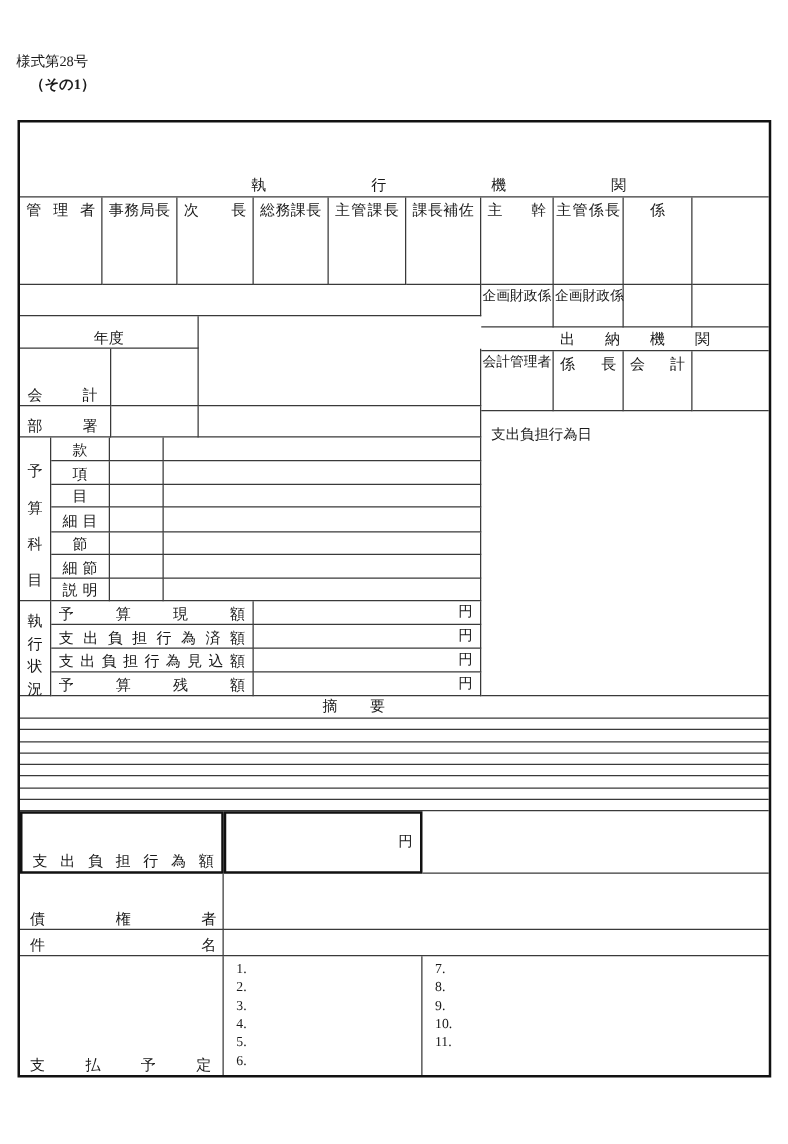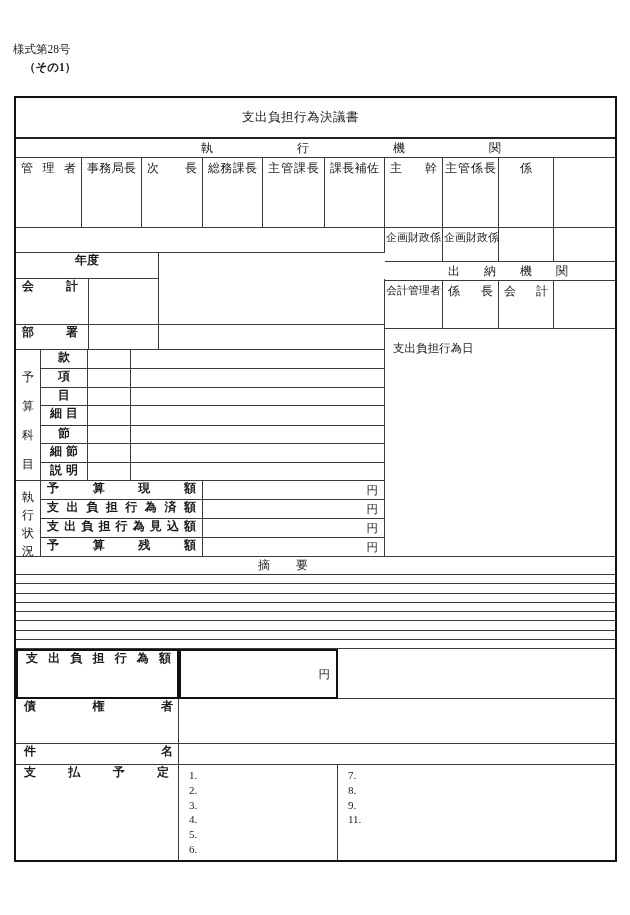--- a/index.html
+++ b/index.html
@@ -11,39 +11,38 @@
        border:2px solid #111;box-sizing:border-box;}
   .c{position:absolute;box-sizing:border-box;font-size:12px;line-height:1.25;}
   .br{border-right:1px solid #3a3a3a;}
   .bb{border-bottom:1px solid #3a3a3a;}
   .bb2{border-bottom:2px solid #222;}
   .thick{border:2px solid #111;}
   .hd{padding:3px 5px;}
   .jx{display:flex;justify-content:space-between;}
   .jx.col{flex-direction:column;justify-content:space-evenly;align-items:center;height:100%;padding:6px 0;}
   .jx.cgap{justify-content:center;gap:4px;}
-  .flexc{display:flex;align-items:flex-start;font-weight:bold;}
+  .flexc{display:flex;align-items:flex-end;}
   .flexc>.jx,.flexc>.in{flex:1;}
   .ctr{text-align:center;}
   .tight{font-size:11px;padding:3px 1px;}
   .title-cell{line-height:39px;text-align:center;padding-right:30px;font-size:12.5px;letter-spacing:0.5px;}
   .unit{display:flex;align-items:center;justify-content:flex-end;padding-right:6px;font-size:11.5px;}
   .list div{font-size:11px;line-height:14.8px;}
   .note{padding:12px 0 0 8px;font-size:11.5px;font-family:Liberation Serif, serif;}
 </style>
 </head>
 <body>
 <div class="page">
 
   <div class="formno">様式第28号</div>
   <div class="formsub">（その1）</div>
 
   <div class="tbl">
 
-    <div class="c bb2 title-cell" style="left:0;top:0;width:599px;height:41px">支出負担行為決議書</div>
 
     <div class="c bb" style="left:0;top:41px;width:599px;height:19px">
       <div class="jx" style="position:absolute;left:185px;top:2px;width:300px">
           <span>執</span>
           <span>行</span>
           <span>機</span>
           <span>関</span>
         </div>
     </div>
 
@@ -384,17 +383,18 @@
       <div>2.</div>
       <div>3.</div>
       <div>4.</div>
       <div>5.</div>
       <div>6.</div>
     </div>
     <div class="c list" style="left:322px;top:667px;width:277px;height:95px;padding:3px 0 0 10px">
       <div>7.</div>
       <div>8.</div>
       <div>9.</div>
+      <div>10.</div>
       <div>11.</div>
     </div>
 
   </div>
 </div>
 
 </body></html>

